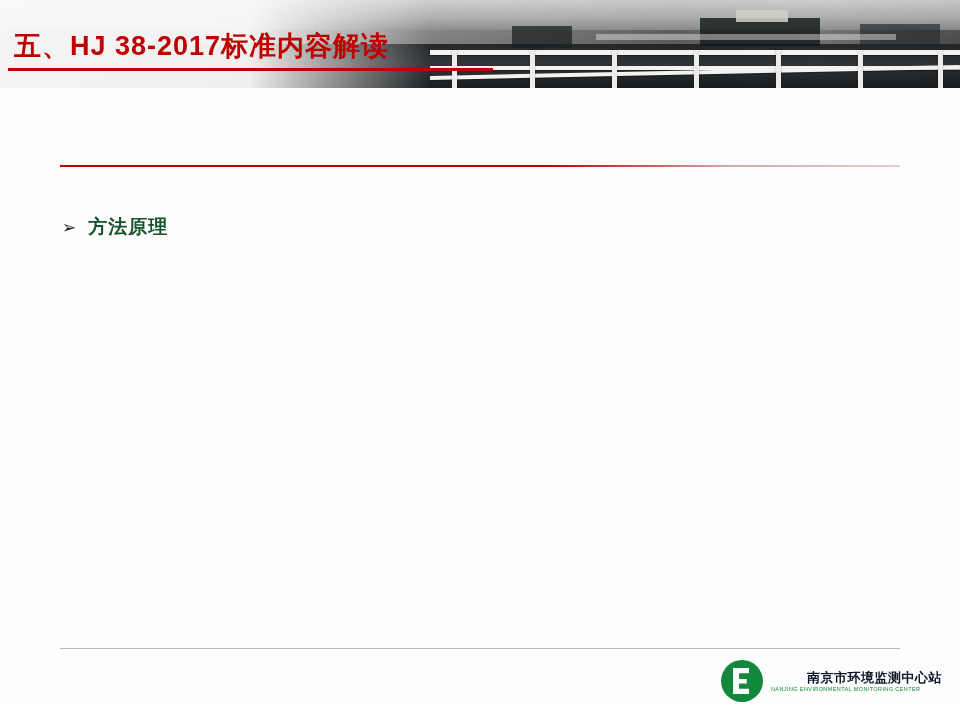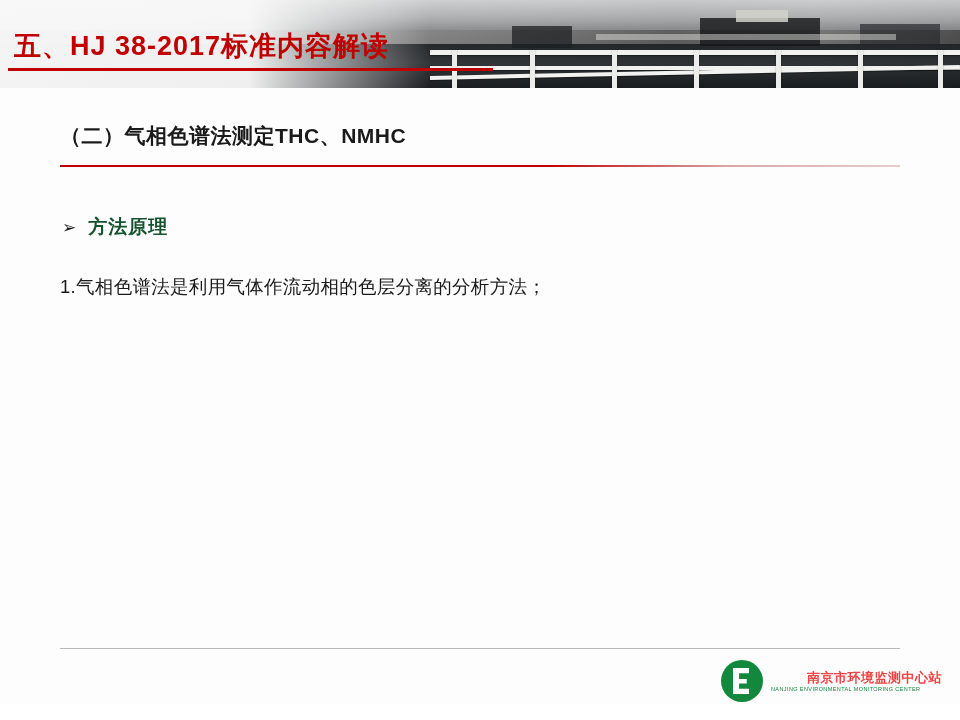--- a/index.html
+++ b/index.html
@@ -201,21 +201,21 @@
     background: #ffffff;
     clip-path: polygon(0 0, 100% 0, 100% 20%, 38% 20%, 38% 42%, 86% 42%, 86% 60%, 38% 60%, 38% 80%, 100% 80%, 100% 100%, 0 100%);
   }
   .logo-text {
     display: flex;
     flex-direction: column;
     justify-content: center;
   }
   .logo-cn {
     font-size: 13px;
-    color: #ef4444;
+    color: #0f172a;
     font-weight: bold;
     letter-spacing: .5px;
     line-height: 15px;
     padding-left: 36px;
   }
   .logo-en {
     font-size: 5.5px;
     color: #11883c;
     letter-spacing: .4px;
     line-height: 8px;
@@ -250,29 +250,27 @@
       <div class="rail-post" style="left:858px; top:4px; height:38px;"></div>
       <div class="rail-post" style="left:938px; top:4px; height:38px;"></div>
     </div>
 
     <div class="banner-wash"></div>
   </div>
 
   <div class="slide-title">五、HJ 38-2017标准内容解读</div>
   <div class="title-underline"></div>
 
-  <div class="section-heading">（二）气相色谱法测定THC、NMHC</div>
   <div class="heading-rule"></div>
 
   <div class="bullet-row">
     <span class="bullet-arrow">➢</span>
     <span class="bullet-text">方法原理</span>
   </div>
 
-  <div class="para para-1">1.气相色谱法是利用气体作流动相的色层分离的分析方法；</div>
 
   <div class="footer-rule"></div>
   <div class="logo-wrap">
     <div class="logo-mark"></div>
     <div class="logo-text">
       <span class="logo-cn">南京市环境监测中心站</span>
       <span class="logo-en">NANJING ENVIRONMENTAL MONITORING CENTER</span>
     </div>
   </div>
 

